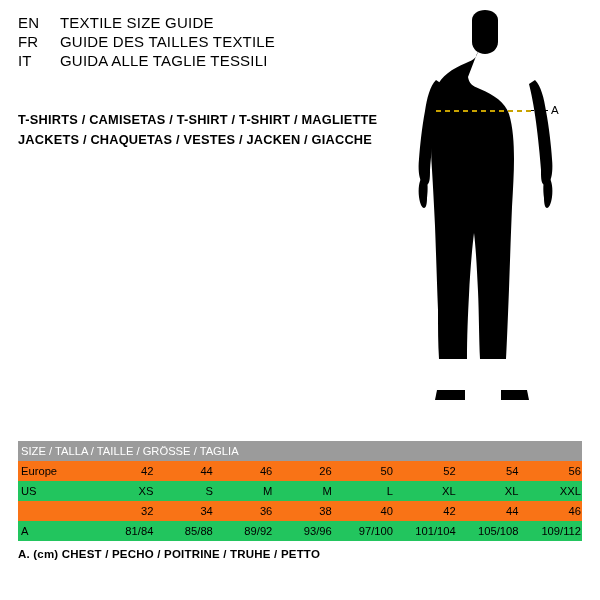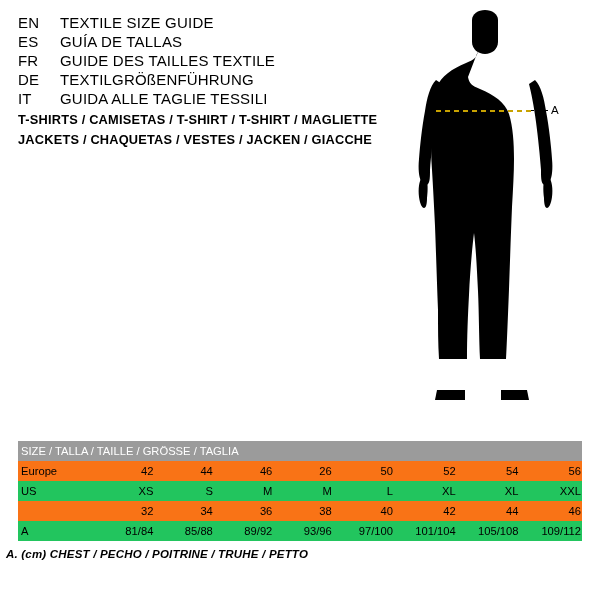--- a/index.html
+++ b/index.html
@@ -122,49 +122,40 @@
   .col-label {
     width: 86px;
     padding-left: 3px !important;
   }
   .cell {
     width: 68px;
     text-align: right;
   }
   .footnote {
     position: absolute;
-    left: 6px;
+    left: 18px;
     top: 548px;
     font-size: 11.5px;
     font-weight: bold;
     letter-spacing: 0.2px;
-    font-style: italic;
   }
 </style>
 </head>
 <body>
 
 <div class="page">
 
   <div class="lang-block">
     <div class="lang-row">
       <span class="lang-code">EN</span>
       <span class="lang-text">TEXTILE SIZE GUIDE</span>
     </div>
     <div class="lang-row">
-      <span class="lang-code">ES</span>
-      <span class="lang-text">GUÍA DE TALLAS</span>
-    </div>
-    <div class="lang-row">
       <span class="lang-code">FR</span>
       <span class="lang-text">GUIDE DES TAILLES TEXTILE</span>
-    </div>
-    <div class="lang-row">
-      <span class="lang-code">DE</span>
-      <span class="lang-text">TEXTILGRÖßENFÜHRUNG</span>
     </div>
     <div class="lang-row">
       <span class="lang-code">IT</span>
       <span class="lang-text">GUIDA ALLE TAGLIE TESSILI</span>
     </div>
   </div>
 
   <div class="cat-block">
     <div class="cat-line">T-SHIRTS / CAMISETAS / T-SHIRT / T-SHIRT / MAGLIETTE</div>
     <div class="cat-line">JACKETS / CHAQUETAS / VESTES / JACKEN / GIACCHE</div>

